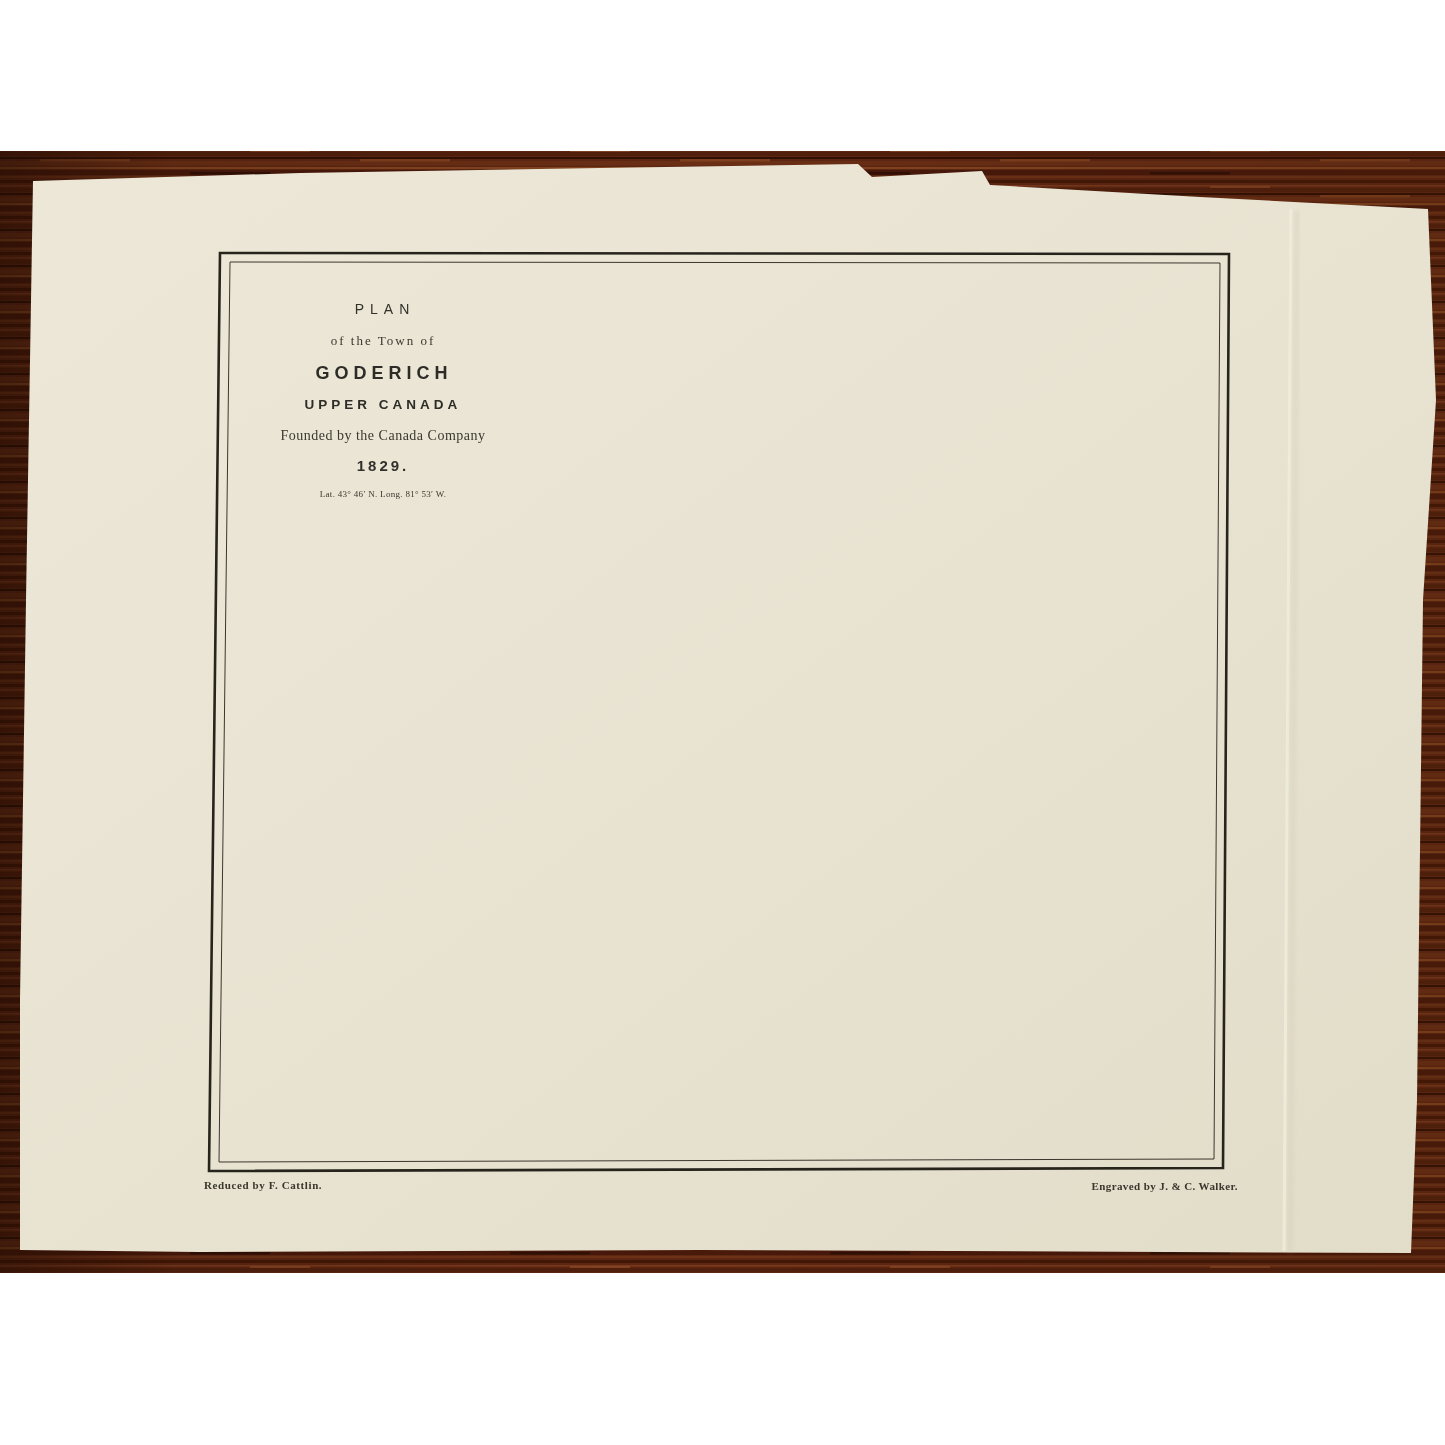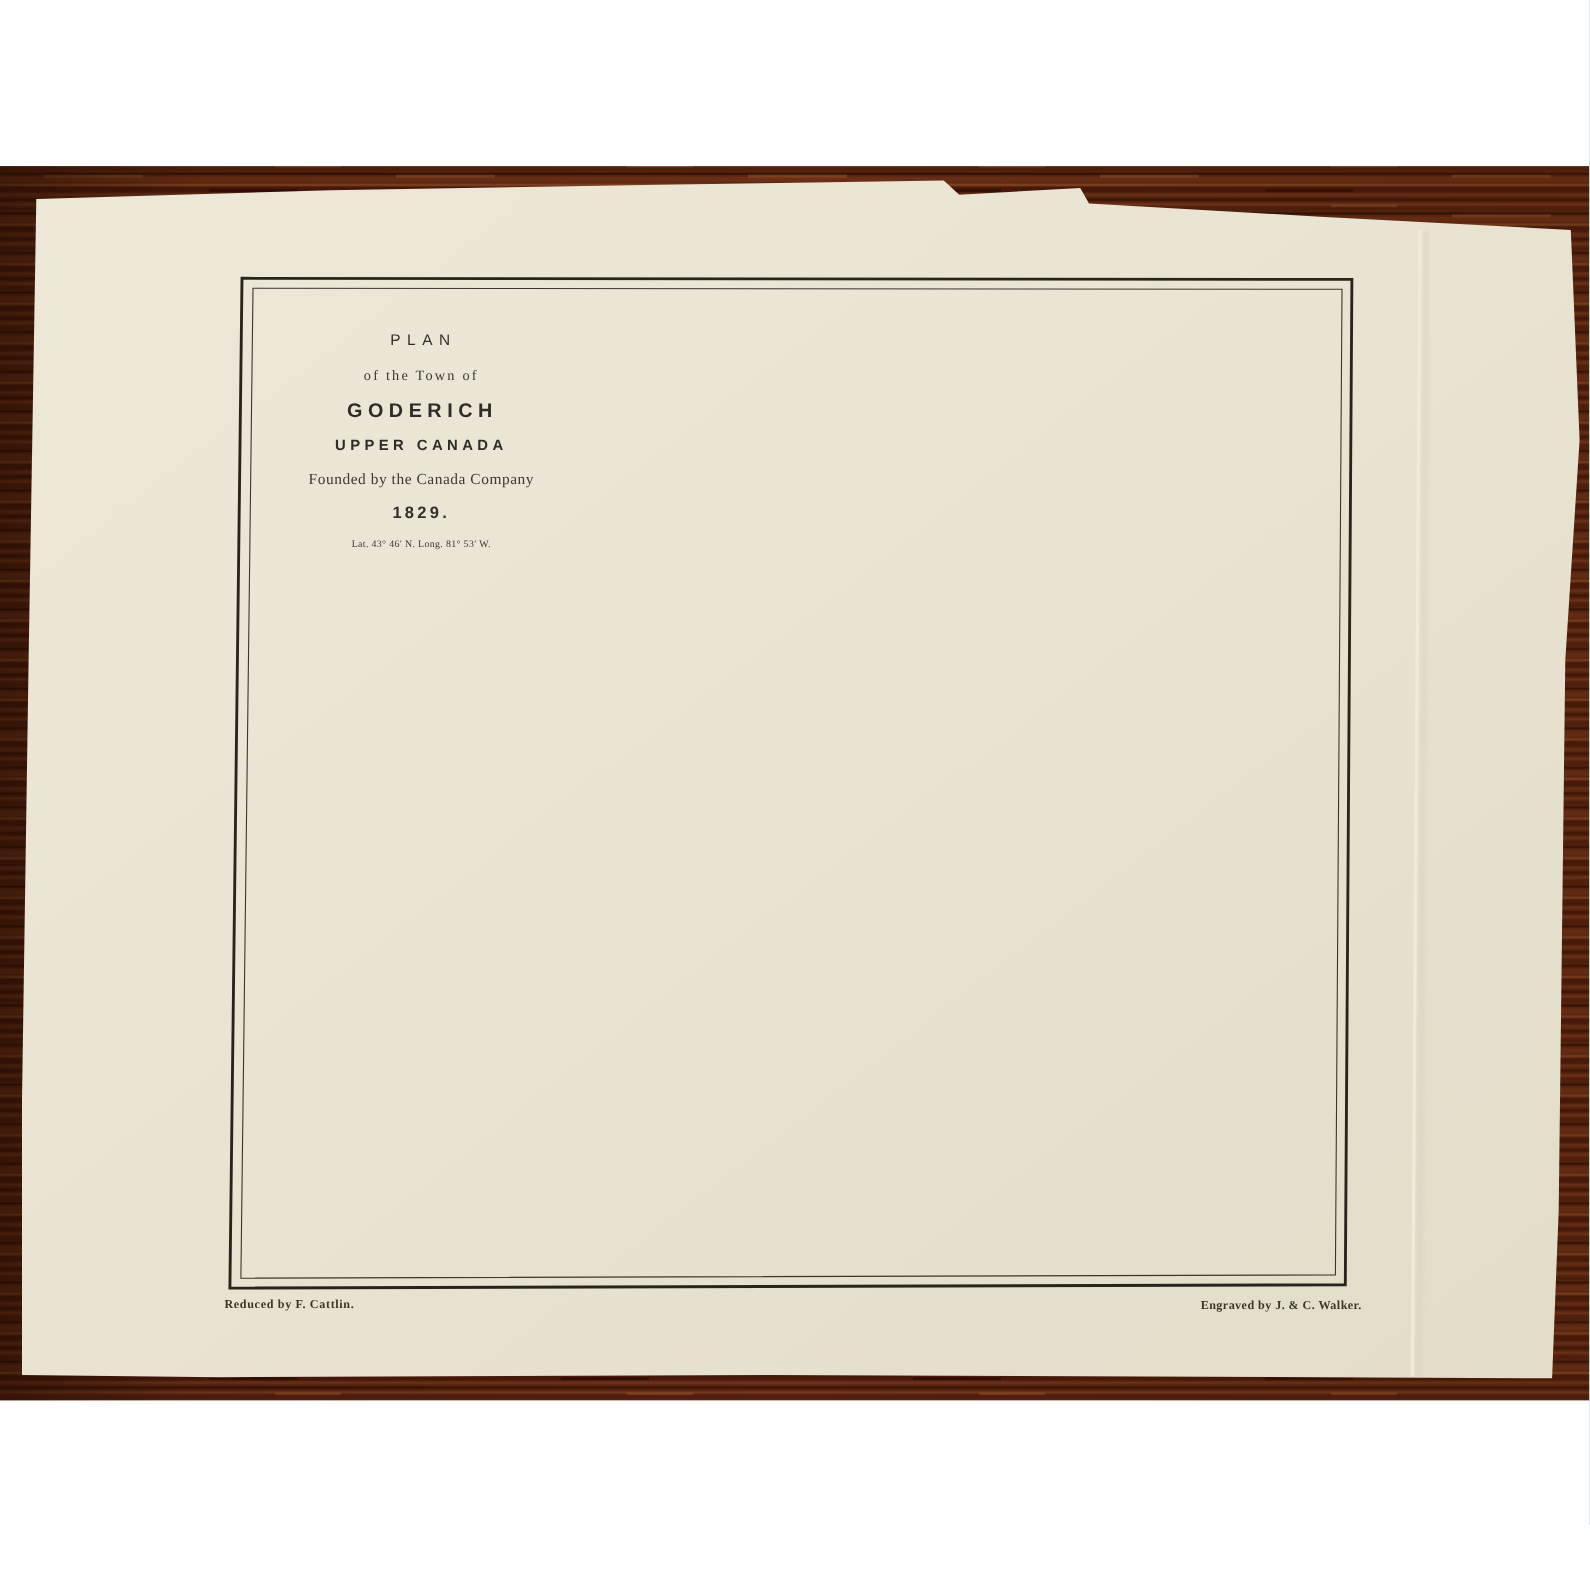--- a/index.html
+++ b/index.html
@@ -1,16 +1,16 @@
 <!DOCTYPE html>
 <html><head>
 <meta charset="utf-8">
 <style>
   html,body{margin:0;padding:0;background:#ffffff;}
-  #stage{position:relative;width:1445px;height:1445px;overflow:hidden;background:#0ea5e9;
+  #stage{position:relative;width:1445px;height:1445px;overflow:hidden;background:#f0abfc;
          font-family:"Liberation Serif", serif;}
   svg{position:absolute;left:0;top:0;}
 </style>
 </head>
 <body>
 <div id="stage">
 <svg width="1445" height="1445" viewBox="0 0 1445 1445">
 <defs>
   <pattern id="hatch" width="3" height="3" patternUnits="userSpaceOnUse" patternTransform="rotate(45)">
     <rect width="3" height="3" fill="#c6c1ac"></rect>

